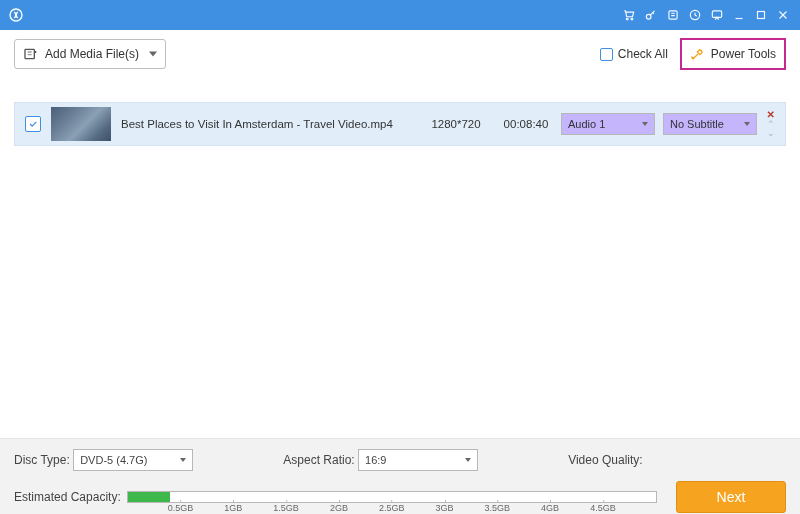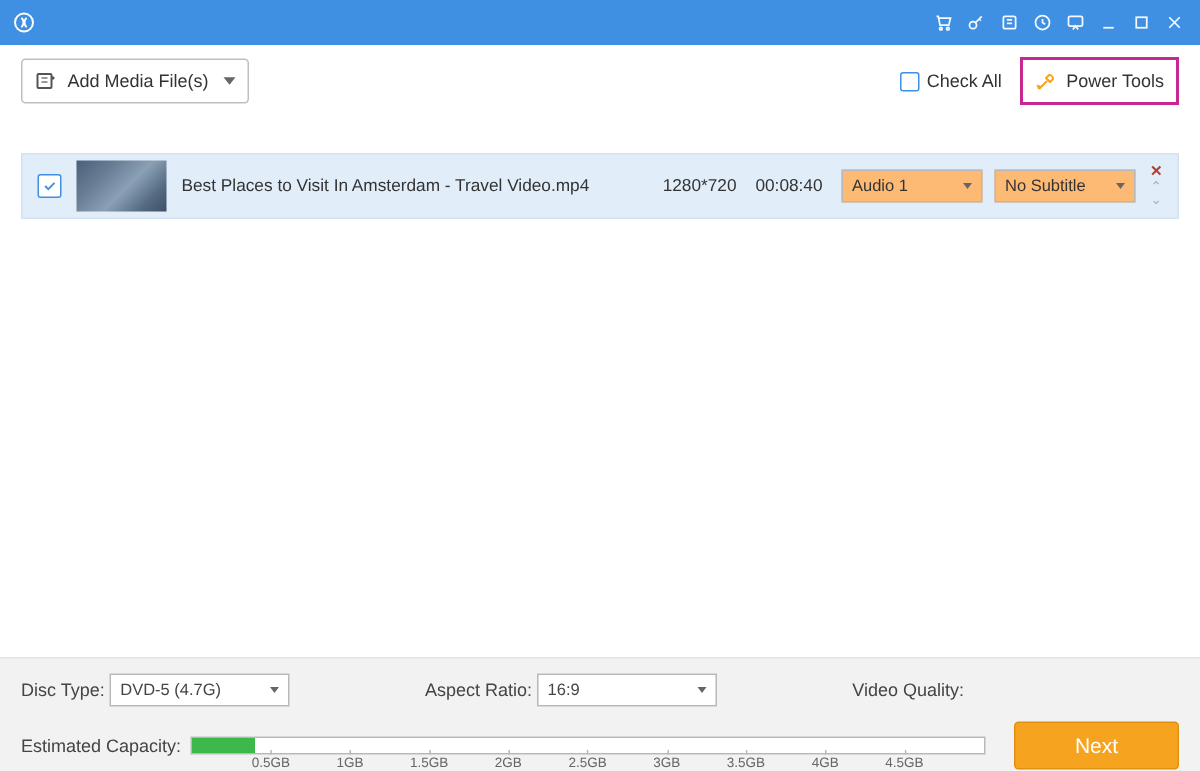--- a/index.html
+++ b/index.html
@@ -21,23 +21,23 @@
 .chk-wrap .box { width: 13px; height: 13px; border: 1px solid #3f8fe2; border-radius: 2px; margin-right: 5px; background: #fff; }
 .power-wrap { display: inline-flex; align-items: center; font-size: 12px; color: #333; border: 2px solid #c72790; padding: 6px 8px; cursor: pointer; }
 .power-wrap .ico { width: 16px; height: 16px; margin-right: 5px; }
 
 .list { padding: 0 14px; }
 .row { height: 44px; background: #e1edf9; border: 1px solid #d3e3f3; display: flex; align-items: center; padding: 0 10px; font-size: 11.5px; color: #333; }
 .row .chk { width: 16px; height: 16px; border: 1px solid #3f8fe2; border-radius: 2px; background: #fff; display: inline-flex; align-items: center; justify-content: center; margin-right: 10px; cursor: pointer; }
 .row .chk svg { width: 10px; height: 10px; }
 .row .thumb { width: 60px; height: 34px; background: linear-gradient(135deg,#4a607a 0%,#6a7f95 30%,#8aa0b5 55%,#556b82 80%,#3d5068 100%); margin-right: 10px; flex: 0 0 auto; }
 .row .fname { flex: 0 0 300px; white-space: nowrap; overflow: hidden; text-overflow: ellipsis; }
-.row .res { flex: 0 0 70px; text-align: right; }
+.row .res { flex: 0 0 70px; text-align: center; }
 .row .dur { flex: 0 0 70px; text-align: center; }
-.row .sel { height: 22px; border: 1px solid #b8b8b8; background: #fdba74; font-size: 11px; padding: 0 18px 0 6px; position: relative; display: inline-flex; align-items: center; cursor: pointer; margin-right: 8px; }
+.row .sel { height: 22px; border: 1px solid #b8b8b8; background: #c4b5fd; font-size: 11px; padding: 0 18px 0 6px; position: relative; display: inline-flex; align-items: center; cursor: pointer; margin-right: 8px; }
 .row .sel.audio { flex: 0 0 94px; }
 .row .sel.sub { flex: 0 0 94px; }
 .row .sel .caret { position: absolute; right: 6px; top: 50%; transform: translateY(-50%); width: 0; height: 0; border-left: 3px solid transparent; border-right: 3px solid transparent; border-top: 4px solid #666; }
 .row .actions { margin-left: auto; display: flex; flex-direction: column; align-items: center; gap: 0; }
 .row .actions .del { color: #b83b2b; font-size: 10px; cursor: pointer; line-height: 1; font-weight: bold; }
 .row .actions .arrow { color: #9bb4cf; font-size: 9px; cursor: pointer; line-height: 1; }
 
 .bottom { position: absolute; left: 0; right: 0; bottom: 0; height: 76px; background: #f2f2f2; border-top: 1px solid #e4e4e4; padding: 10px 14px; }
 .bottom .row1 { display: flex; align-items: center; gap: 10px; font-size: 12px; color: #444; }
 .bottom .lbl { font-size: 12px; color: #444; }

